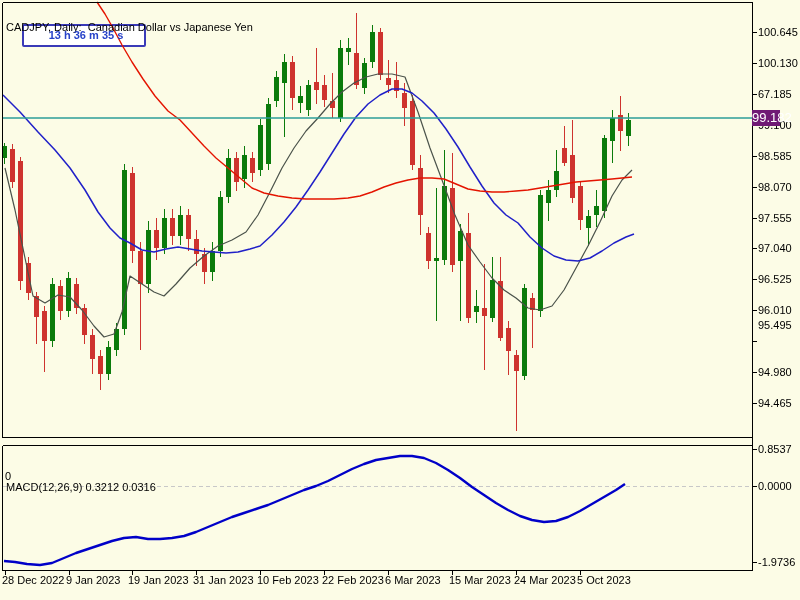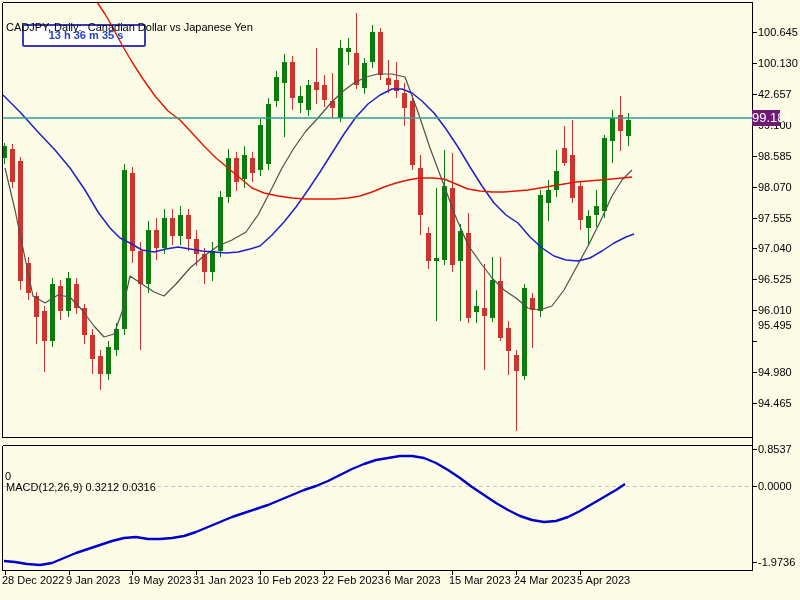--- a/index.html
+++ b/index.html
@@ -223,37 +223,37 @@
       <line x1="516.5" y1="571" x2="516.5" y2="575" stroke="#000000" stroke-width="1" shape-rendering="crispEdges"></line>
       <line x1="580.5" y1="571" x2="580.5" y2="575" stroke="#000000" stroke-width="1" shape-rendering="crispEdges"></line>
     </svg>
   <span id="title" class="txt">CADJPY, Daily:  Canadian Dollar vs Japanese Yen</span>
   <span id="timer" class="txt">13 h 36 m 35 s</span>
   <span id="macdlabel" class="txt">MACD(12,26,9) 0.3212 0.0316</span>
   <span id="macdzero" class="txt">0</span>
   <div id="pricetag">99.182</div>
 <span class="txt axlab" style="left: 758px; top: 26px;">100.645</span>
     <span class="txt axlab" style="left: 758px; top: 57px;">100.130</span>
-    <span class="txt axlab" style="left: 758px; top: 88px;">42.657</span>
+    <span class="txt axlab" style="left: 758px; top: 88px;">67.185</span>
     <span class="txt axlab" style="left: 758px; top: 119px;">99.100</span>
     <span class="txt axlab" style="left: 758px; top: 150px;">98.585</span>
     <span class="txt axlab" style="left: 758px; top: 181px;">98.070</span>
     <span class="txt axlab" style="left: 758px; top: 212px;">97.555</span>
     <span class="txt axlab" style="left: 758px; top: 242px;">97.040</span>
     <span class="txt axlab" style="left: 758px; top: 273px;">96.525</span>
     <span class="txt axlab" style="left: 758px; top: 304px;">96.010</span>
     <span class="txt axlab" style="left: 758px; top: 319px;">95.495</span>
     <span class="txt axlab" style="left: 758px; top: 366px; text-align: center;">94.980</span>
     <span class="txt axlab" style="left: 758px; top: 397px;">94.465</span>
     <span class="txt axlab" style="left: 758px; top: 443px;">0.8537</span>
     <span class="txt axlab" style="left: 758px; top: 480px;">0.0000</span>
     <span class="txt axlab" style="left: 758px; top: 556px;">-1.9736</span>
     <span class="txt axlab" style="left: 2px; top: 574px;">28 Dec 2022</span>
     <span class="txt axlab" style="left: 66px; top: 574px;">9 Jan 2023</span>
-    <span class="txt axlab" style="left: 128px; top: 574px;">19 May 2023</span>
+    <span class="txt axlab" style="left: 128px; top: 574px;">19 Jan 2023</span>
     <span class="txt axlab" style="left: 193px; top: 574px;">31 Jan 2023</span>
     <span class="txt axlab" style="left: 257px; top: 574px;">10 Feb 2023</span>
     <span class="txt axlab" style="left: 322px; top: 574px;">22 Feb 2023</span>
     <span class="txt axlab" style="left: 385px; top: 574px;">6 Mar 2023</span>
     <span class="txt axlab" style="left: 449px; top: 574px;">15 Mar 2023</span>
     <span class="txt axlab" style="left: 514px; top: 574px;">24 Mar 2023</span>
-    <span class="txt axlab" style="left: 577px; top: 574px;">5 Apr 2023</span>
+    <span class="txt axlab" style="left: 577px; top: 574px;">5 Oct 2023</span>
   </div>
 
 </body></html>

